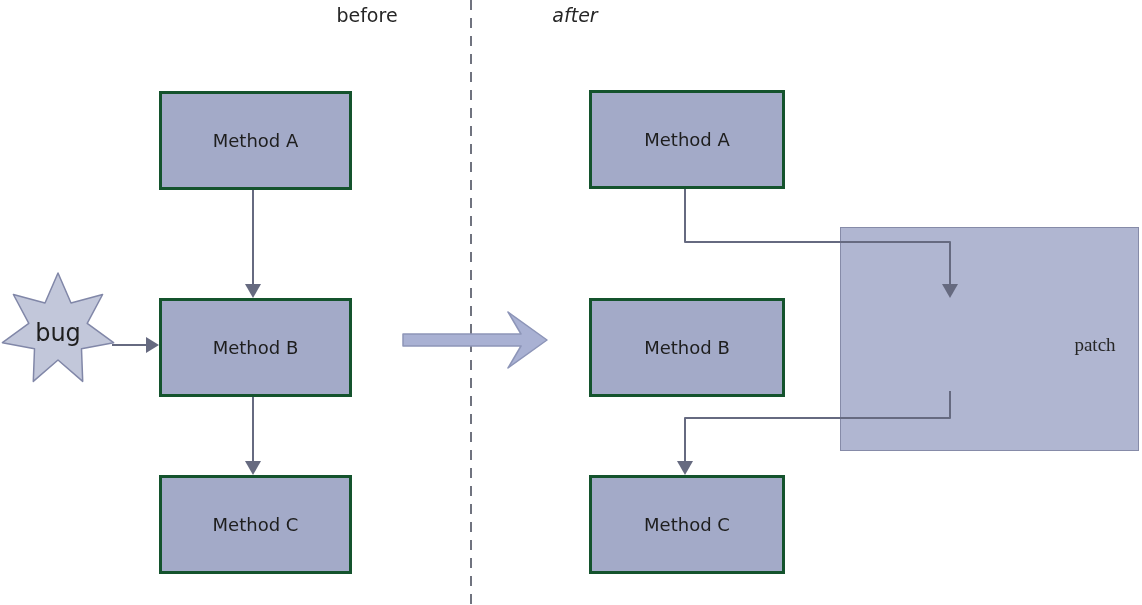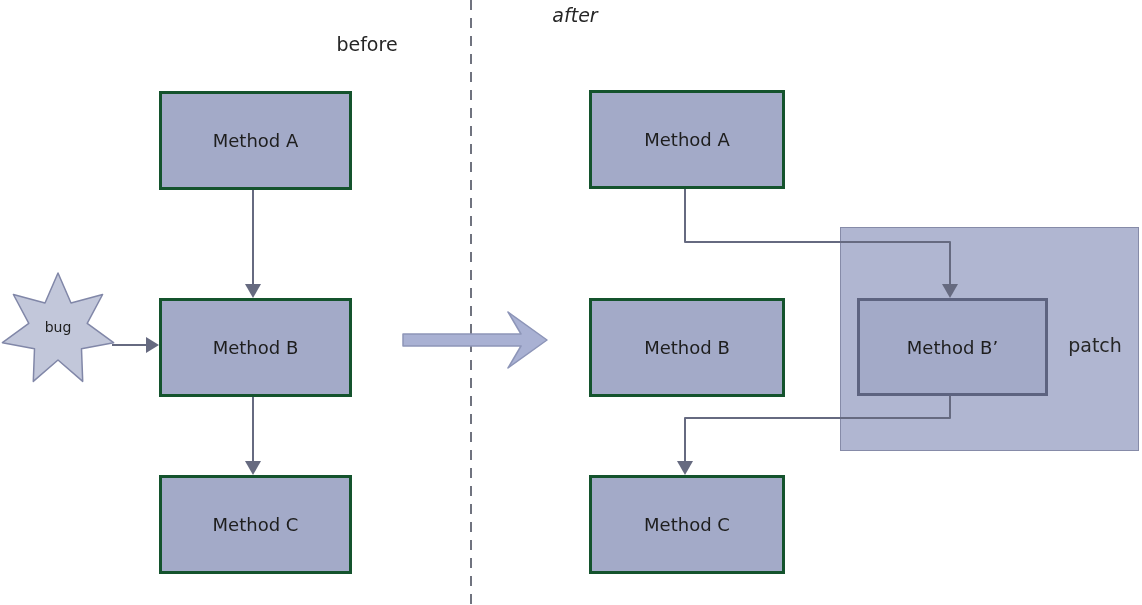--- a/index.html
+++ b/index.html
@@ -54,24 +54,24 @@
   .node-c-after { top: 475px; }
   .node.b-prime { left: 857px; top: 298px; width: 185px; height: 92px; }
   .txt-label {
     position: absolute;
     font-size: 19px;
     color: #262626;
     text-align: center;
     z-index: 4;
     white-space: nowrap;
   }
-  .label-before { left: 317px; top: 4px; width: 100px; margin-top: 29px; }
+  .label-before { left: 317px; top: 4px; width: 100px; }
   .label-after  { left: 525px; top: 4px; width: 100px; font-style: italic; }
-  .label-patch  { left: 1050px; top: 334px; width: 90px; z-index: 4; }
-  .label-bug    { left: 20px; top: 319px; width: 76px; font-size: 14px; color: #1e1e1e; }
+  .label-patch  { left: 1050px; top: 334px; width: 90px; z-index: 4; font-family: Liberation Serif, serif; }
+  .label-bug    { left: 20px; top: 319px; width: 76px; font-size: 24px; color: #1e1e1e; }
 </style>
 </head>
 <body>
 
 <div class="stage">
 
   <div class="patch-region"></div>
 
   <svg class="layer-svg" width="1142" height="605" viewBox="0 0 1142 605">
 
@@ -108,20 +108,19 @@
   </svg>
 
   <div class="node node-a-before">Method A</div>
   <div class="node node-b-before">Method B</div>
   <div class="node node-c-before">Method C</div>
 
   <div class="node node-a-after">Method A</div>
   <div class="node node-b-after">Method B</div>
   <div class="node node-c-after">Method C</div>
 
-  <div class="node b-prime">Method B’</div>
 
   <div class="txt-label label-before">before</div>
   <div class="txt-label label-after">after</div>
   <div class="txt-label label-patch">patch</div>
   <div class="txt-label label-bug">bug</div>
 
 </div>
 
 </body></html>

